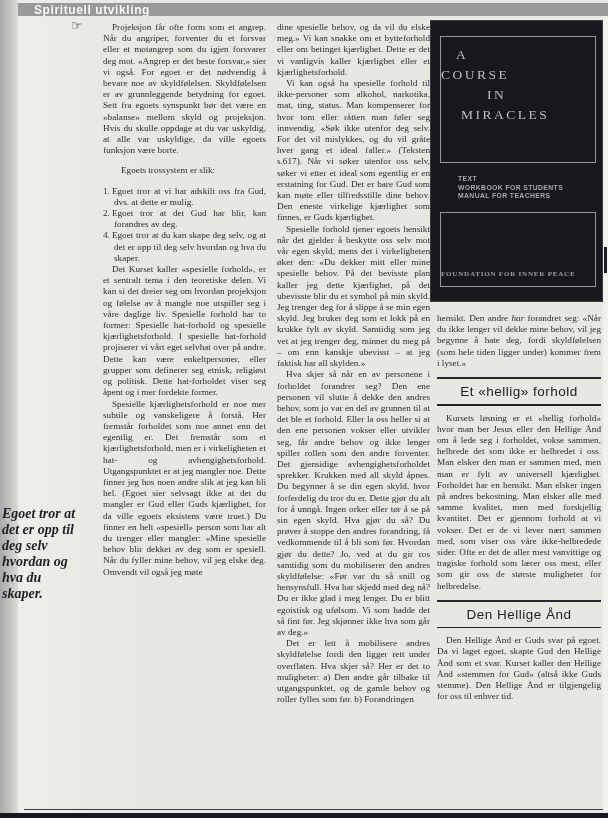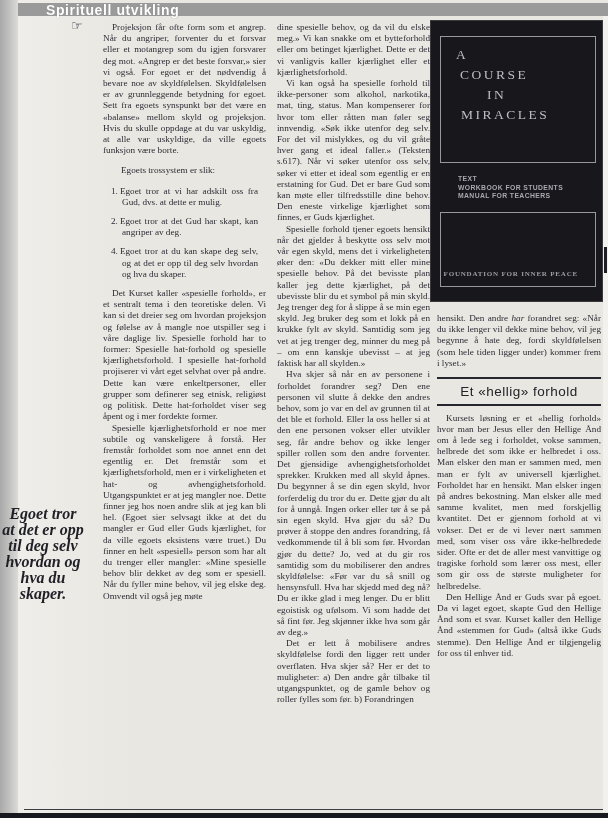--- a/index.html
+++ b/index.html
@@ -15,48 +15,48 @@
     position:absolute;left:0;top:0;width:18px;height:818px;
     background:linear-gradient(90deg,#a9a9a9 0%,#c3c3c1 55%,#dcdbd8 100%);
   }
   .header-bar{
     position:absolute;left:18px;top:3px;right:0;height:13px;
     background:#9a9a9a;
     display:flex;align-items:center;
   }
   .header-bar span{
     font-family:"Liberation Sans", sans-serif;
-    font-weight:bold;font-size:14px;color:#ffffff;
-    letter-spacing:.6px;padding-left:28px;white-space:nowrap;
+    font-weight:bold;font-size:12px;color:#ffffff;
+    letter-spacing:.6px;padding-left:16px;white-space:nowrap;
     text-shadow:0 0 1px #777;
   }
   .manicule{
     position:absolute;left:71px;top:18px;
     font-family:"DejaVu Sans", sans-serif;
     font-size:13px;color:#3a3a40;
   }
   .pullquote{
     position:absolute;left:2px;top:506px;width:82px;
-    text-align:center;
+    text-align:left;
     font-style:italic;font-weight:bold;
-    font-size:16px;line-height:16px;
+    font-size:14px;line-height:16px;
     color:#1f1f26;
   }
   .col{
     position:absolute;top:22px;
     font-size:9.2px;line-height:11.2px;
     text-align:justify;
   }
   .col1{left:103px;width:163px;}
   .col2{left:277px;width:153px;}
   .col3{left:437px;width:164px;top:20px;}
   .col p{margin:0;text-indent:9px;}
   .col p.noindent{text-indent:0;}
   .col .intro{text-indent:9px;margin:9px;}
-  .li{padding-left:11px;text-indent:-11px;margin:8px;}
+  .li{padding-left:11px;text-indent:-11px;margin:0;}
   .li .num{padding-right:2px;}
   .it{font-style:italic;}
   .headblock{margin:8px 0 7px 0;}
   .rule-top{height:2px;background:#26262e;margin-bottom:5px;}
   .rule-bot{height:1.5px;background:#26262e;margin-top:5px;}
   .headtext{
     font-family:"Liberation Sans", sans-serif;
     font-size:13.5px;line-height:15px;
     text-align:center;letter-spacing:.5px;color:#222228;
   }
@@ -71,36 +71,36 @@
   .title-frame{
     position:absolute;left:10px;right:7px;top:16px;height:125px;
     border:1.5px solid #97979d;
   }
   .cover-title{
     font-family:"Liberation Serif", serif;
     font-size:13.5px;line-height:20px;
     letter-spacing:2.5px;color:#bdbdc3;white-space:nowrap;
   }
   .cover-title.l0{margin:8px 0 0 15px;}
-  .cover-title.l1{margin-left:19px;}
+  .cover-title.l1{}
   .cover-title.l2{margin-left:46px;}
   .cover-title.l3{margin-left:20px;}
   .cover-sub{
     position:absolute;left:28px;top:155px;
     font-family:"Liberation Sans", sans-serif;
     font-weight:bold;font-size:6.8px;line-height:8.6px;
     letter-spacing:.4px;color:#a8a8ae;
   }
   .lower-frame{
     position:absolute;left:10px;right:7px;top:192px;height:73px;
     border:1.5px solid #97979d;
   }
   .publisher{
-    position:absolute;left:0;right:17px;bottom:6px;
-    text-align:right;
+    position:absolute;left:0;right:8px;bottom:6px;
+    text-align:left;
     font-family:"Liberation Serif", serif;
     font-weight:bold;font-size:7px;letter-spacing:.8px;color:#9d9da3;
   }
   .bottom-rule-thin{position:absolute;left:24px;right:0;top:809px;height:1.2px;background:#3c3c44;}
   .bottom-rule-thick{position:absolute;left:0;right:0;top:812.5px;height:5.5px;background:#18181f;}
   .right-sliver{position:absolute;left:603px;width:5px;top:16px;bottom:6px;background:#f2f1ed;}
   .scan-tick{position:absolute;left:604px;top:247px;width:3px;height:26px;background:#1e1e24;}
 </style>
 </head>
 <body>
@@ -114,21 +114,21 @@
   </div>
 
   <div class="manicule">☞</div>
 
   <div class="pullquote">Egoet tror at det er opp til deg selv hvordan og hva du skaper.</div>
 
   <div class="col col1">
     <p>Projeksjon får ofte form som et angrep. Når du angriper, forventer du et forsvar eller et motangrep som du igjen forsvarer deg mot. «Angrep er det beste forsvar,» sier vi også. For egoet er det nødvendig å bevare noe av skyldfølelsen. Skyldfølelsen er av grunnleggende betydning for egoet. Sett fra egoets synspunkt bør det være en «balanse» mellom skyld og projeksjon. Hvis du skulle oppdage at du var uskyldig, at alle var uskyldige, da ville egoets funksjon være borte.</p>
     <p class="intro">Egoets trossystem er slik:</p>
     <div class="li"><span class="num">1.</span><span>Egoet tror at vi har adskilt oss fra Gud, dvs. at dette er mulig.</span></div>
-    <div class="li"><span class="num">2.</span><span>Egoet tror at det Gud har skapt, kan angriper av deg.</span></div>
+    <div class="li"><span class="num">2.</span><span>Egoet tror at det Gud har blir, kan forandres av deg.</span></div>
     <div class="li"><span class="num">4.</span><span>Egoet tror at du kan skape deg selv, og at det er opp til deg selv hvordan og hva du skaper.</span></div>
     <p>Det Kurset kaller «spesielle forhold», er et sentralt tema i den teoretiske delen. Vi kan si det dreier seg om hvordan projeksjon og følelse av å mangle noe utspiller seg i våre daglige liv. Spesielle forhold har to former: Spesielle hat-forhold og spesielle kjærlighetsforhold. I spesielle hat-forhold projiserer vi vårt eget selvhat over på andre. Dette kan være enkeltpersoner, eller grupper som definerer seg etnisk, religiøst og politisk. Dette hat-forholdet viser seg åpent og i mer fordekte former.</p>
     <p>Spesielle kjærlighetsforhold er noe mer subtile og vanskeligere å forstå. Her fremstår forholdet som noe annet enn det egentlig er. Det fremstår som et kjærlighetsforhold, men er i virkeligheten et hat- og avhengighetsforhold. Utgangspunktet er at jeg mangler noe. Dette finner jeg hos noen andre slik at jeg kan bli hel. (Egoet sier selvsagt ikke at det du mangler er Gud eller Guds kjærlighet, for da ville egoets eksistens være truet.) Du finner en helt «spesiell» person som har alt du trenger eller mangler: «Mine spesielle behov blir dekket av deg som er spesiell. Når du fyller mine behov, vil jeg elske deg. Omvendt vil også jeg møte</p>
   </div>
 
   <div class="col col2">
     <p class="noindent">dine spesielle behov, og da vil du elske meg.» Vi kan snakke om et bytteforhold eller om betinget kjærlighet. Dette er det vi vanligvis kaller kjærlighet eller et kjærlighetsforhold.</p>
     <p>Vi kan også ha spesielle forhold til ikke-personer som alkohol, narkotika, mat, ting, status. Man kompenserer for hvor tom eller råtten man føler seg innvendig. «Søk ikke utenfor deg selv. For det vil mislykkes, og du vil gråte hver gang et ideal faller.» (Teksten s.617). Når vi søker utenfor oss selv, søker vi etter et ideal som egentlig er en erstatning for Gud. Det er bare Gud som kan møte eller tilfredsstille dine behov. Den eneste virkelige kjærlighet som finnes, er Guds kjærlighet.</p>
     <p>Spesielle forhold tjener egoets hensikt når det gjelder å beskytte oss selv mot vår egen skyld, mens det i virkeligheten øker den: «Du dekker mitt eller mine spesielle behov. På det bevisste plan kaller jeg dette kjærlighet, på det ubevisste blir du et symbol på min skyld. Jeg trenger deg for å slippe å se min egen skyld. Jeg bruker deg som et lokk på en krukke fylt av skyld. Samtidig som jeg vet at jeg trenger deg, minner du meg på – om enn kanskje ubevisst – at jeg faktisk har all skylden.»</p>
     <p>Hva skjer så når en av personene i forholdet forandrer seg? Den ene personen vil slutte å dekke den andres behov, som jo var en del av grunnen til at det ble et forhold. Eller la oss heller si at den ene personen vokser eller utvikler seg, får andre behov og ikke lenger spiller rollen som den andre forventer. Det gjensidige avhengighetsforholdet sprekker. Krukken med all skyld åpnes. Du begynner å se din egen skyld, hvor forferdelig du tror du er. Dette gjør du alt for å unngå. Ingen orker eller tør å se på sin egen skyld. Hva gjør du så? Du prøver å stoppe den andres forandring, få vedkommende til å bli som før. Hvordan gjør du dette? Jo, ved at du gir ros samtidig som du mobiliserer den andres skyldfølelse: «Før var du så snill og hensynsfull. Hva har skjedd med deg nå? Du er ikke glad i meg lenger. Du er blitt egoistisk og ufølsom. Vi som hadde det så fint før. Jeg skjønner ikke hva som går av deg.»</p>
@@ -152,20 +152,25 @@
         <div class="publisher">FOUNDATION FOR INNER PEACE</div>
       </div>
     </div>
     <p class="noindent"><span>hensikt. Den andre </span><span class="it">har</span><span> forandret seg: «Når du ikke lenger vil dekke mine behov, vil jeg begynne å hate deg, fordi skyldfølelsen (som hele tiden ligger under) kommer frem i lyset.»</span></p>
     <div class="headblock">
       <div class="rule-top"></div>
       <div class="headtext">Et «hellig» forhold</div>
       <div class="rule-bot"></div>
     </div>
     <p>Kursets løsning er et «hellig forhold» hvor man ber Jesus eller den Hellige Ånd om å lede seg i forholdet, vokse sammen, helbrede det som ikke er helbredet i oss. Man elsker den man er sammen med, men man er fylt av universell kjærlighet. Forholdet har en hensikt. Man elsker ingen på andres bekostning. Man elsker alle med samme kvalitet, men med forskjellig kvantitet. Det er gjennom forhold at vi vokser. Det er de vi lever nært sammen med, som viser oss våre ikke-helbredede sider. Ofte er det de aller mest vanvittige og tragiske forhold som lærer oss mest, eller som gir oss de største muligheter for helbredelse.</p>
+    <div class="headblock">
+      <div class="rule-top"></div>
+      <div class="headtext">Den Hellige Ånd</div>
+      <div class="rule-bot"></div>
+    </div>
     <p>Den Hellige Ånd er Guds svar på egoet. Da vi laget egoet, skapte Gud den Hellige Ånd som et svar. Kurset kaller den Hellige Ånd «stemmen for Gud» (altså ikke Guds stemme). Den Hellige Ånd er tilgjengelig for oss til enhver tid.</p>
   </div>
 
   <div class="bottom-rule-thin"></div>
   <div class="bottom-rule-thick"></div>
   <div class="right-sliver"></div>
   <div class="scan-tick"></div>
 
 </div>
 

